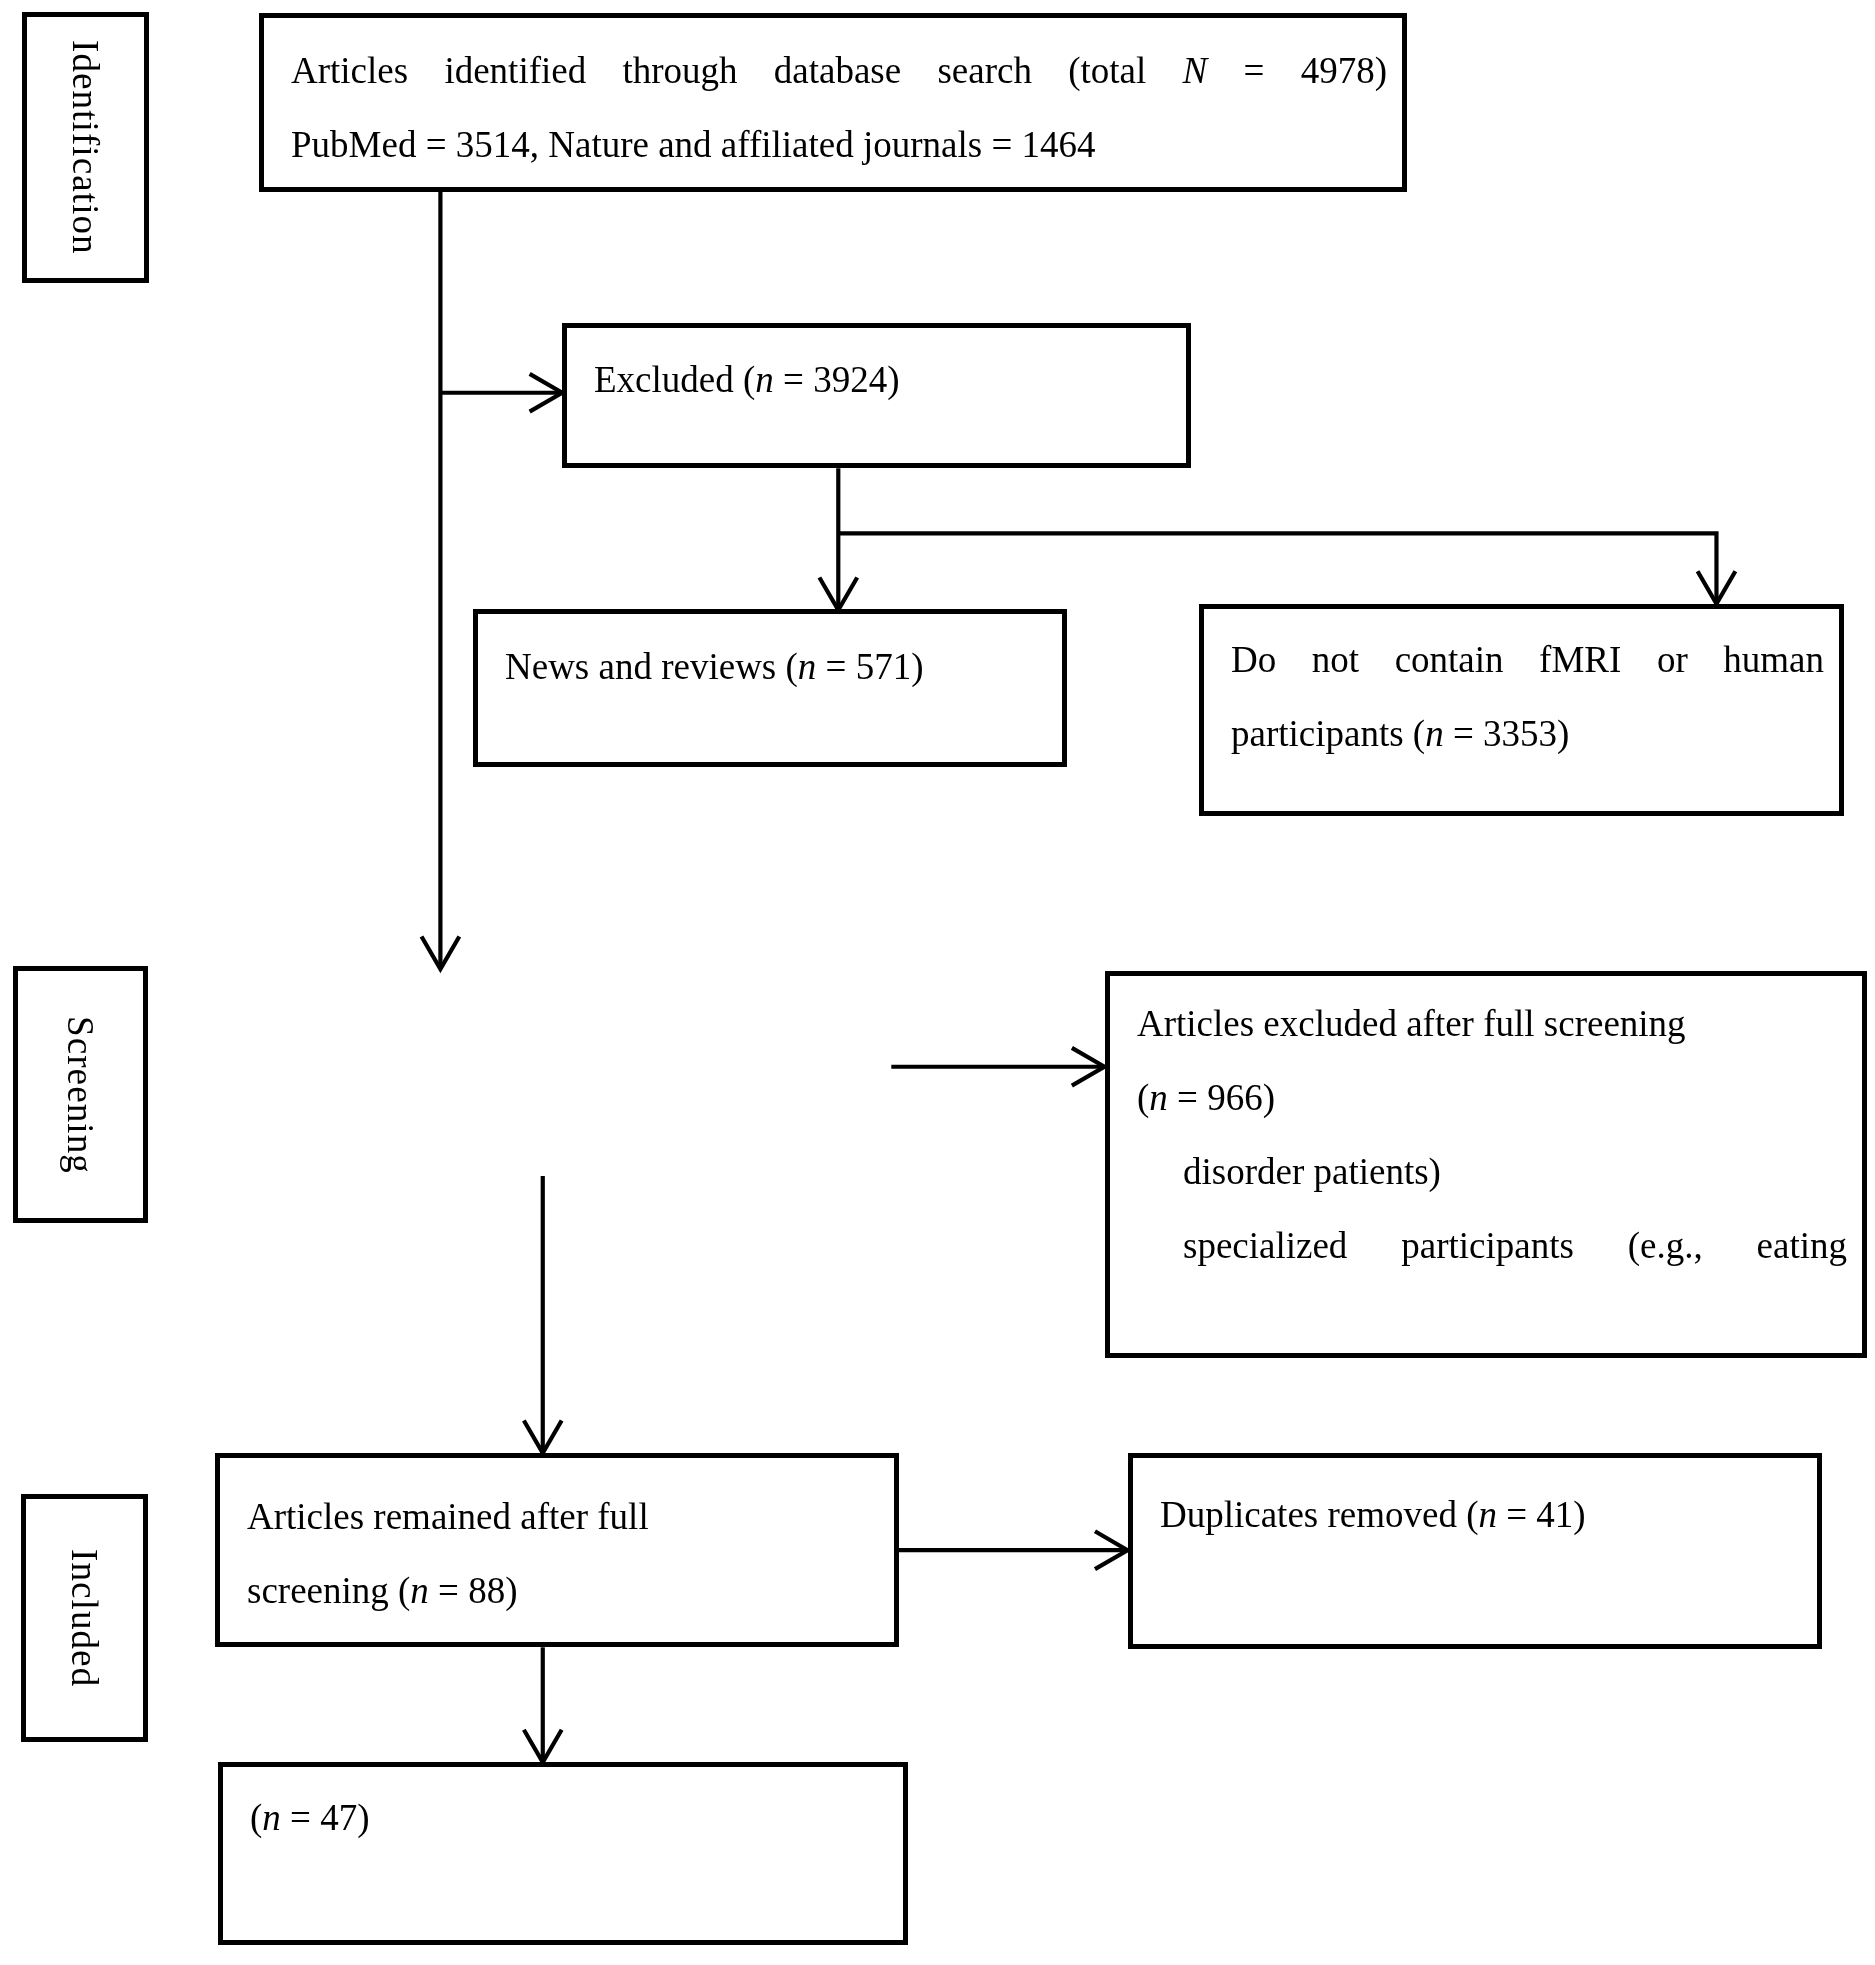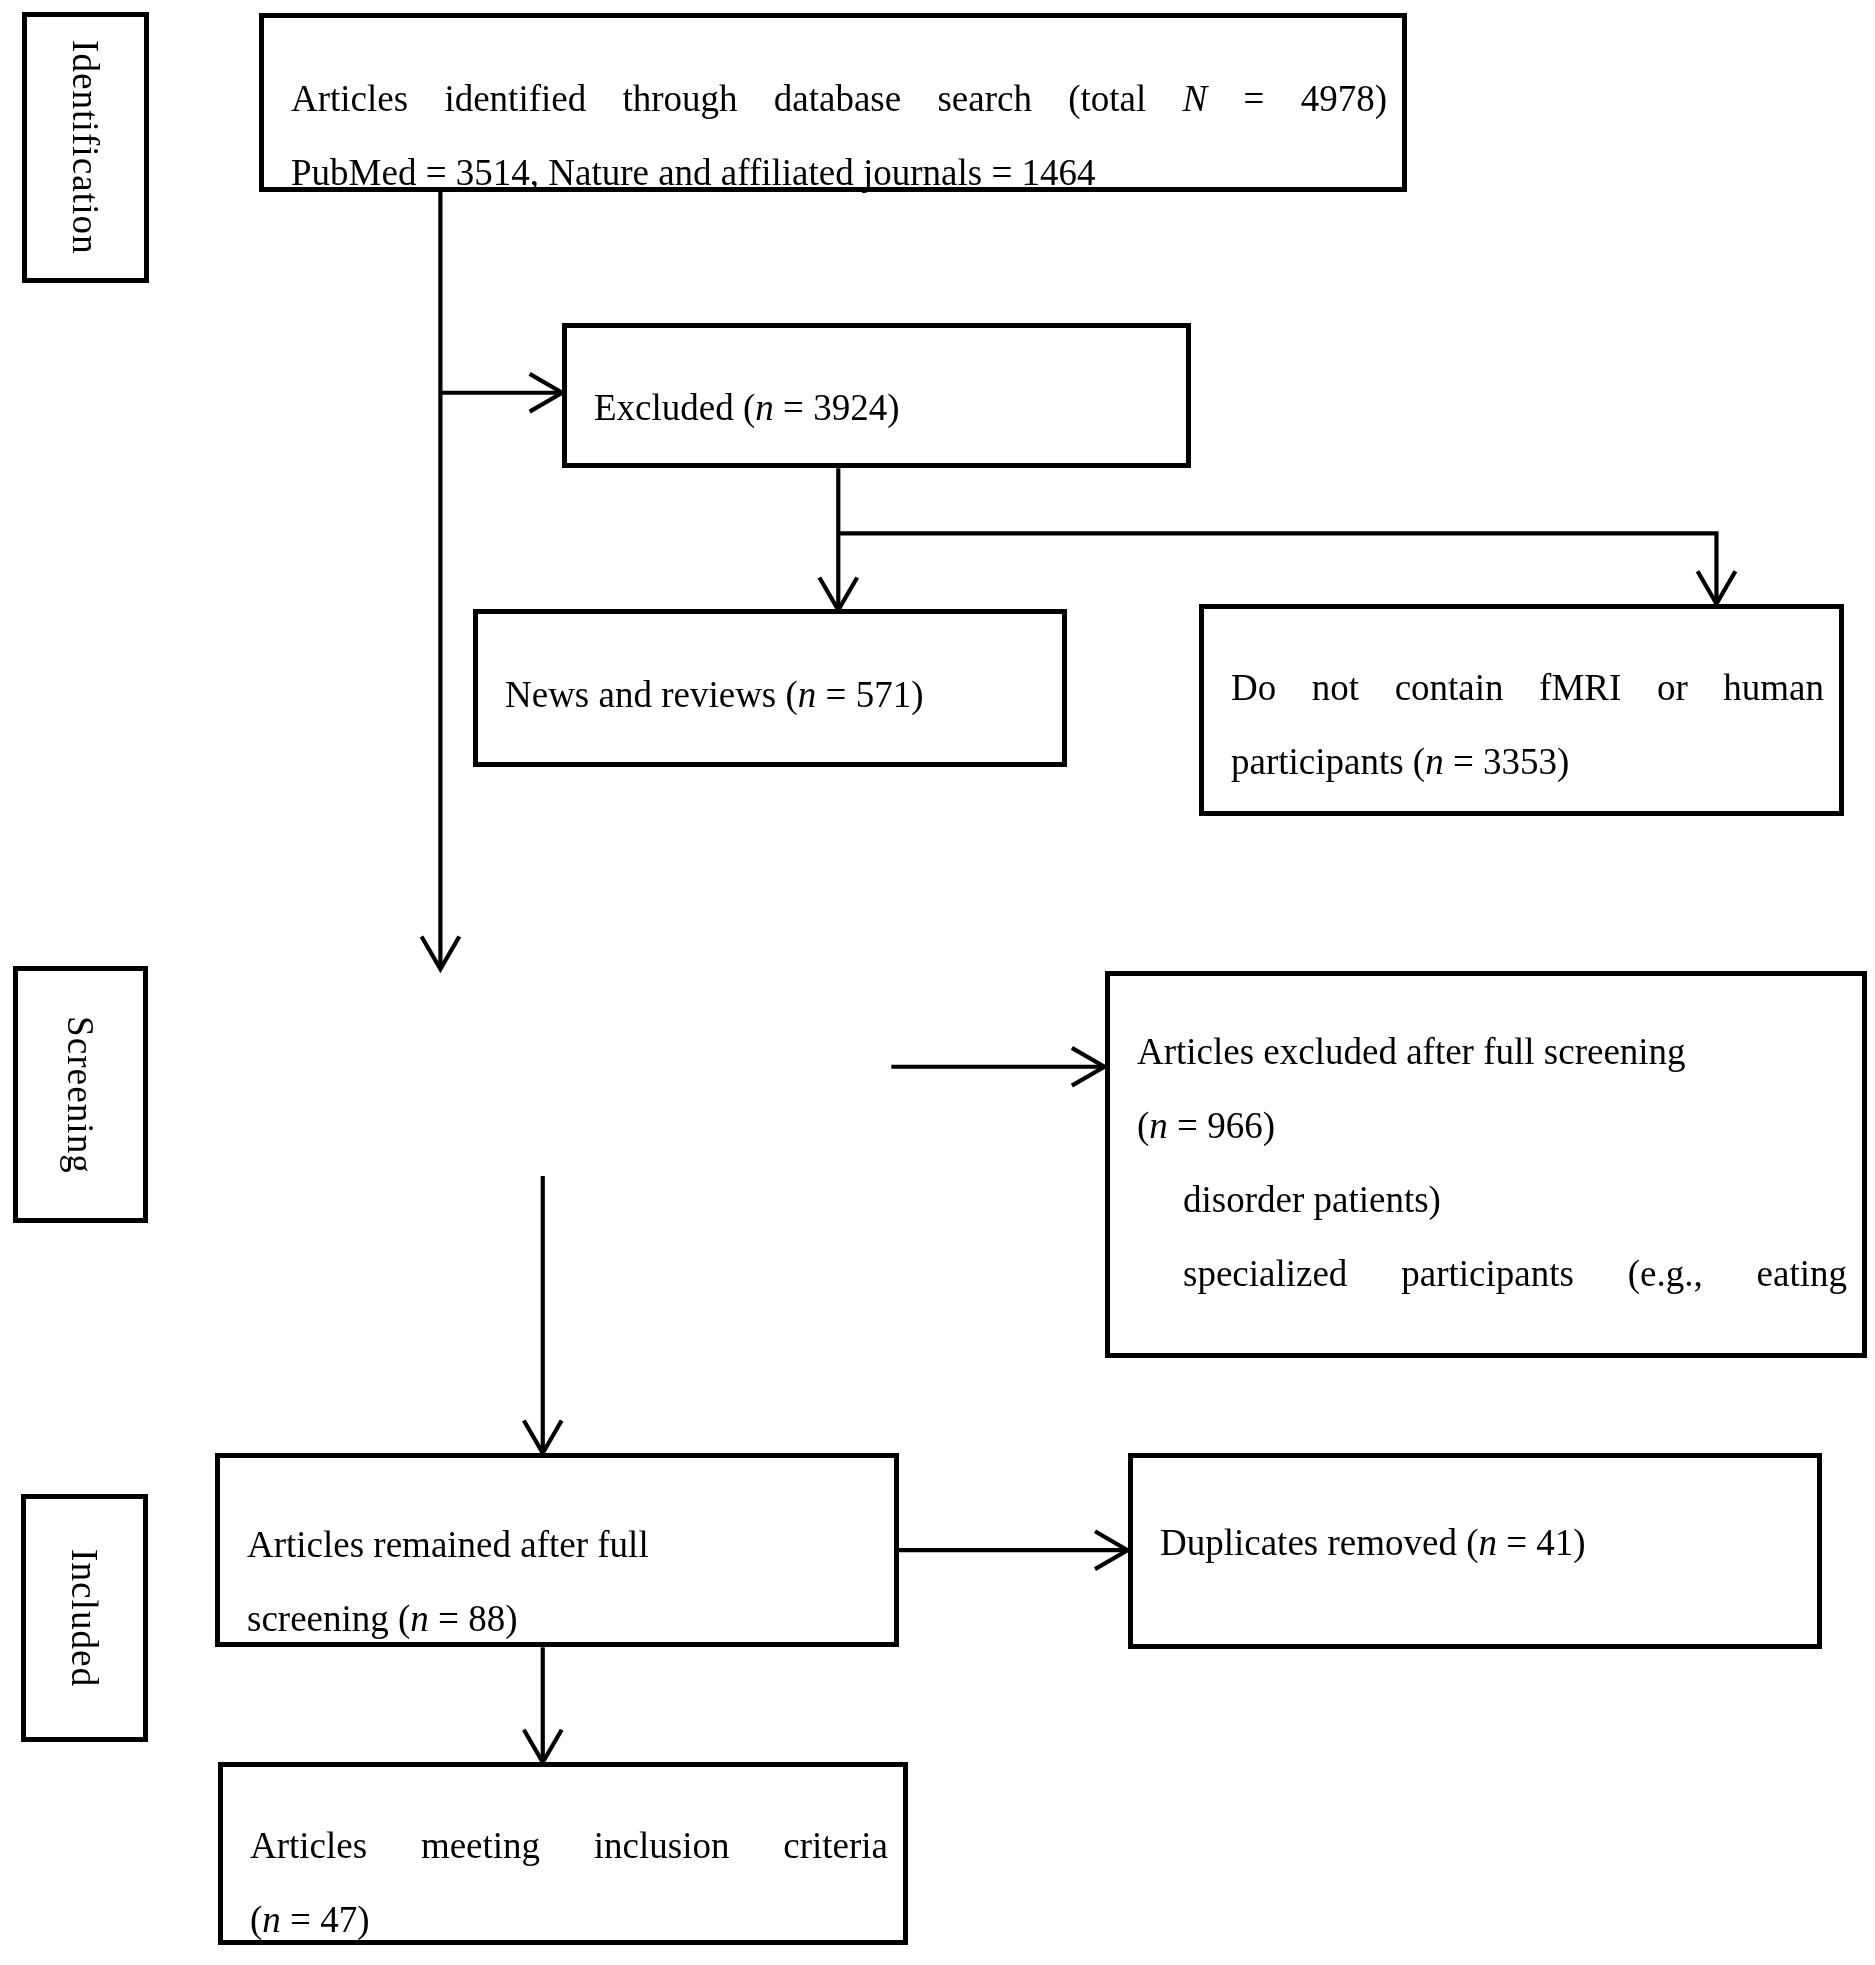--- a/index.html
+++ b/index.html
@@ -2,21 +2,21 @@
 <html style="font-size:8.4px"><head>
 <meta charset="utf-8">
 <style>
   html,body{margin:0;padding:0;background:#ffffff;}
   .canvas{position:relative;width:1875px;height:1965px;background:#ffffff;overflow:hidden;
           font-family:"Liberation Serif","DejaVu Serif",serif;color:#000;}
   svg.connectors{position:absolute;left:0;top:0;width:1875px;height:1965px;}
   svg.connectors path{stroke:#000;stroke-width:8;fill:none;}
   .box{position:absolute;border:5.8px solid #000;background:#fff;box-sizing:border-box;
        font-size:37px;color:#000;}
-  .inner{padding-left:27px;padding-right:15px;margin-top:28px;}
+  .inner{padding-left:27px;padding-right:15px;}
   .line{line-height:74px;}
   .single .line{line-height:37px;}
   .just{text-align:justify;text-align-last:justify;}
   .indent{padding-left:46px;box-sizing:border-box;}
   .stage{position:absolute;border:5.8px solid #000;background:#fff;box-sizing:border-box;
          display:flex;align-items:center;justify-content:center;font-size:37px;}
   .stage span{writing-mode:vertical-rl;text-orientation:mixed;letter-spacing:1.1px;}
   i{font-style:italic;}
 </style>
 </head>
@@ -97,19 +97,18 @@
   </div>
 
   <div class="box single" style="left:1128px;top:1453px;width:694px;height:196px;">
     <div class="inner" style="padding-top:38px;">
       <div class="line">Duplicates removed (<i>n</i> = 41)</div>
     </div>
   </div>
 
   <div class="box" style="left:218px;top:1762px;width:690px;height:183px;">
     <div class="inner" style="padding-top:13.7px;">
-      <div class="line just">Articles meeting inclusion criteria</div>
       <div class="line">(<i>n</i> = 47)</div>
     </div>
   </div>
 
 </div>
 
 
 </body></html>

